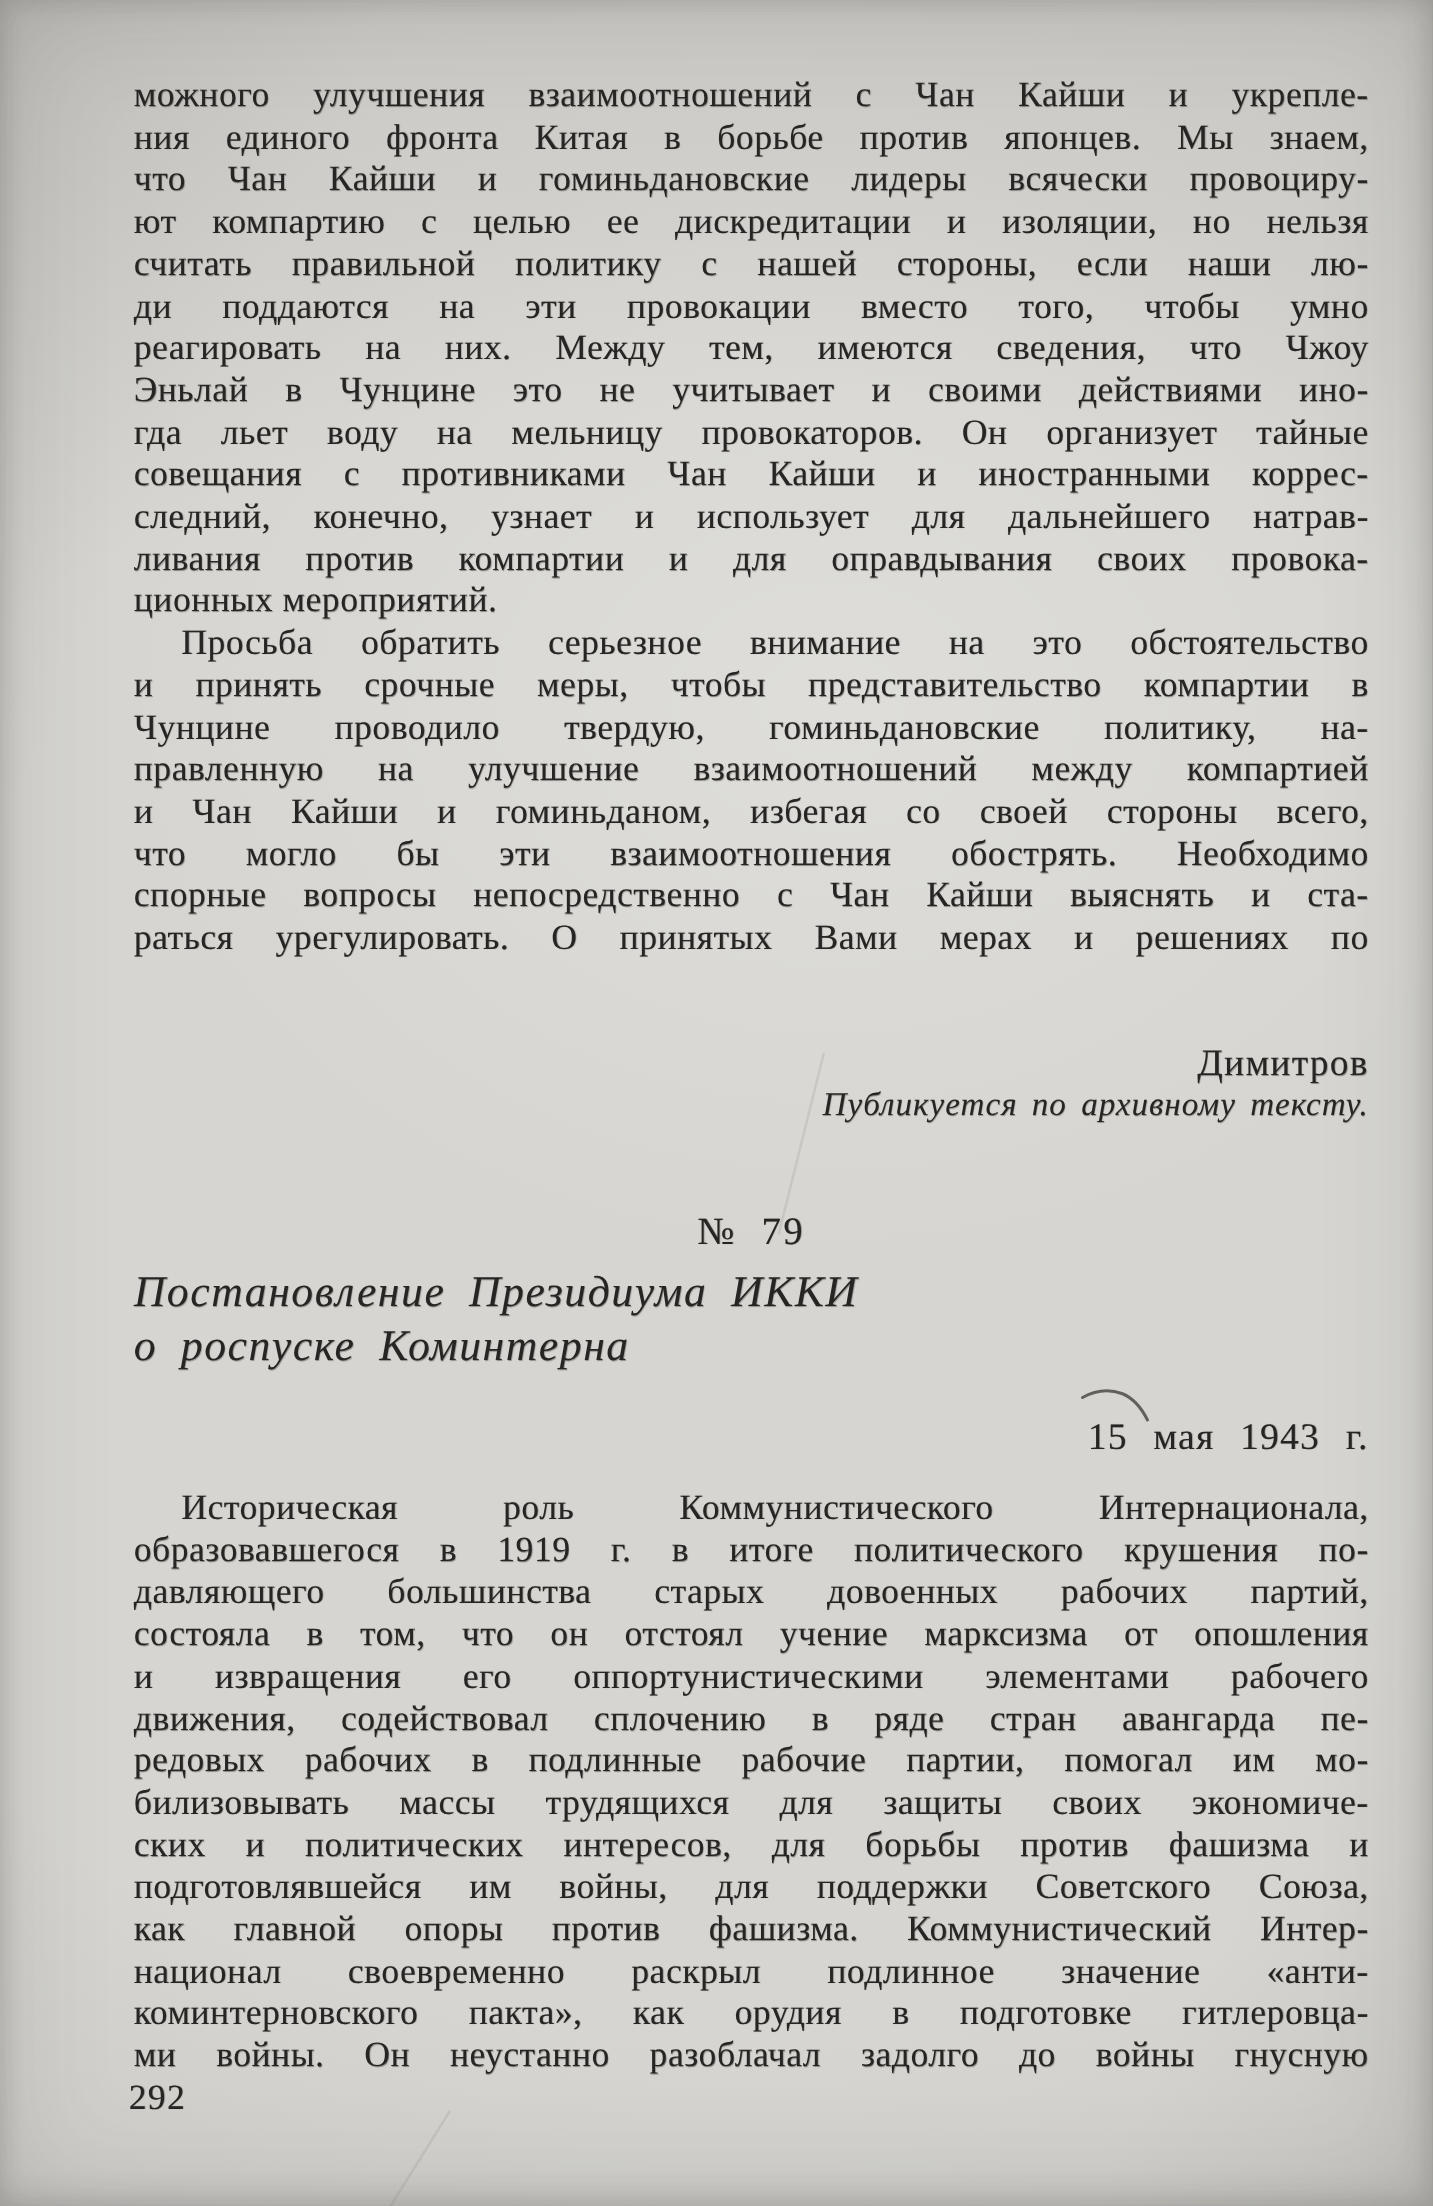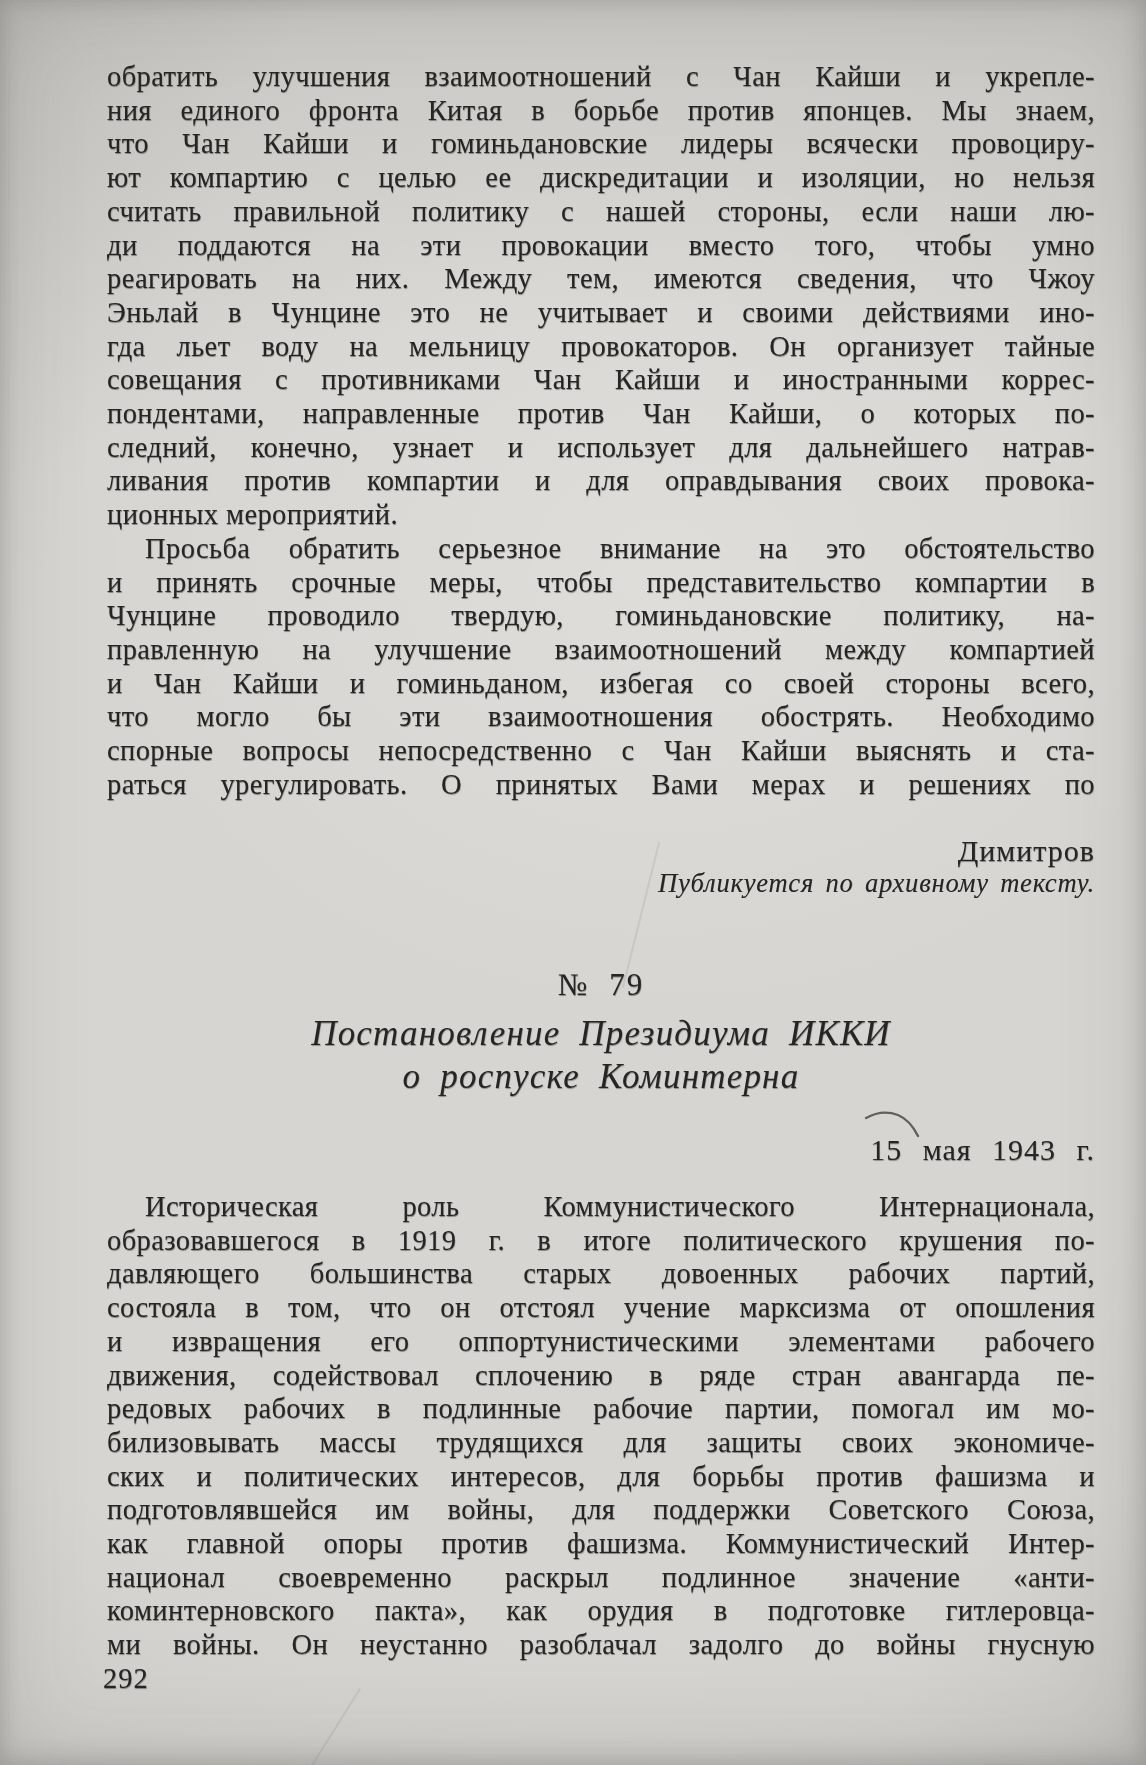--- a/index.html
+++ b/index.html
@@ -79,21 +79,21 @@
     line-height: 38px;
     letter-spacing: 2px;
     word-spacing: 10px;
     text-shadow: 0.5px 0.5px 0.7px rgba(38,37,35,0.45);
   }
   .doc-title {
     position: absolute;
     top: 1012px;
     left: 107px;
     width: 988px;
-    text-align: center;
+    text-align: left;
     font-style: italic;
     font-size: 35px;
     line-height: 43px;
     letter-spacing: 1.2px;
     word-spacing: 9px;
     text-shadow: 0.5px 0.5px 0.7px rgba(38,37,35,0.40);
   }
   .doc-date {
     position: absolute;
     top: 1130px;
@@ -130,31 +130,30 @@
 <body>
 
 <div class="page">
   <div class="scratch s1"></div>
   <div class="scratch s2"></div>
 
   <div class="content">
 
     <div class="para-block" id="letter-body">
         <div class="para">
-          <div class="tline">обратить улучшения взаимоотношений с Чан Кайши и укрепле-</div>
+          <div class="tline">можного улучшения взаимоотношений с Чан Кайши и укрепле-</div>
           <div class="tline">ния единого фронта Китая в борьбе против японцев. Мы знаем,</div>
           <div class="tline">что Чан Кайши и гоминьдановские лидеры всячески провоциру-</div>
           <div class="tline">ют компартию с целью ее дискредитации и изоляции, но нельзя</div>
           <div class="tline">считать правильной политику с нашей стороны, если наши лю-</div>
           <div class="tline">ди поддаются на эти провокации вместо того, чтобы умно</div>
           <div class="tline">реагировать на них. Между тем, имеются сведения, что Чжоу</div>
           <div class="tline">Эньлай в Чунцине это не учитывает и своими действиями ино-</div>
           <div class="tline">гда льет воду на мельницу провокаторов. Он организует тайные</div>
           <div class="tline">совещания с противниками Чан Кайши и иностранными коррес-</div>
-          <div class="tline">пондентами, направленные против Чан Кайши, о которых по-</div>
           <div class="tline">следний, конечно, узнает и использует для дальнейшего натрав-</div>
           <div class="tline">ливания против компартии и для оправдывания своих провока-</div>
           <div class="tline last-left">ционных мероприятий.</div>
         </div>
         <div class="para">
           <div class="tline indent">Просьба обратить серьезное внимание на это обстоятельство</div>
           <div class="tline">и принять срочные меры, чтобы представительство компартии в</div>
           <div class="tline">Чунцине проводило твердую, гоминьдановские политику, на-</div>
           <div class="tline">правленную на улучшение взаимоотношений между компартией</div>
           <div class="tline">и Чан Кайши и гоминьданом, избегая со своей стороны всего,</div>

